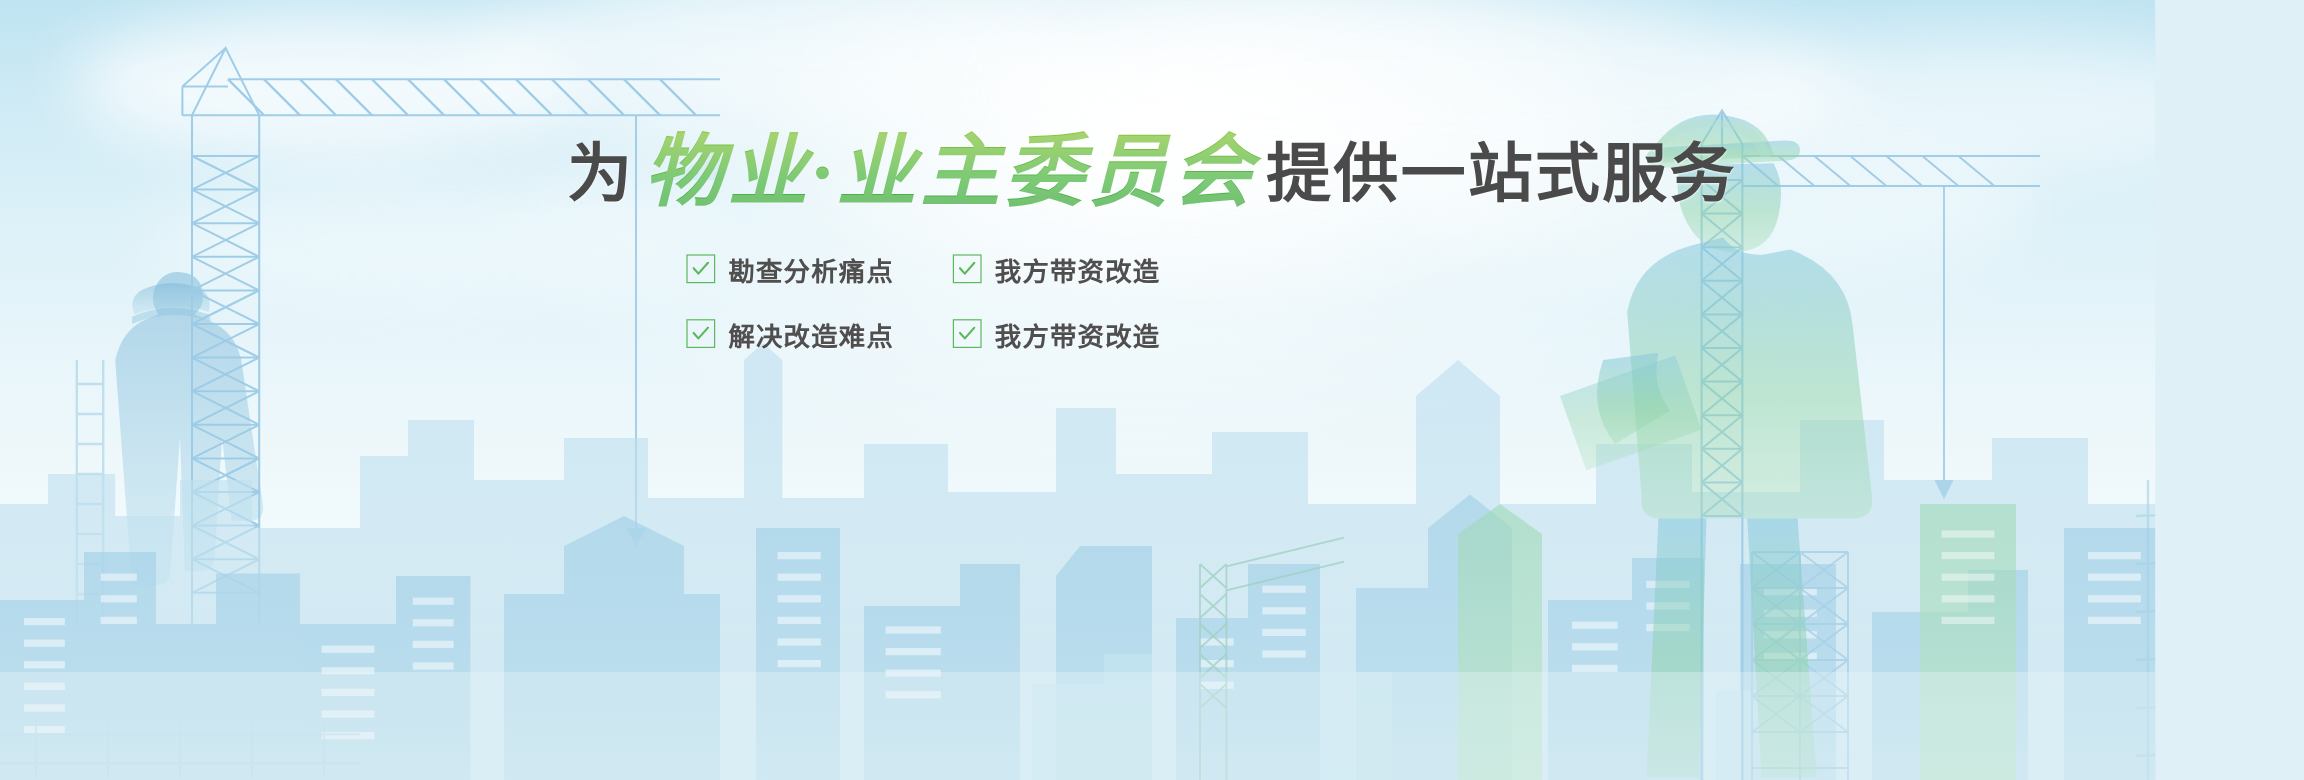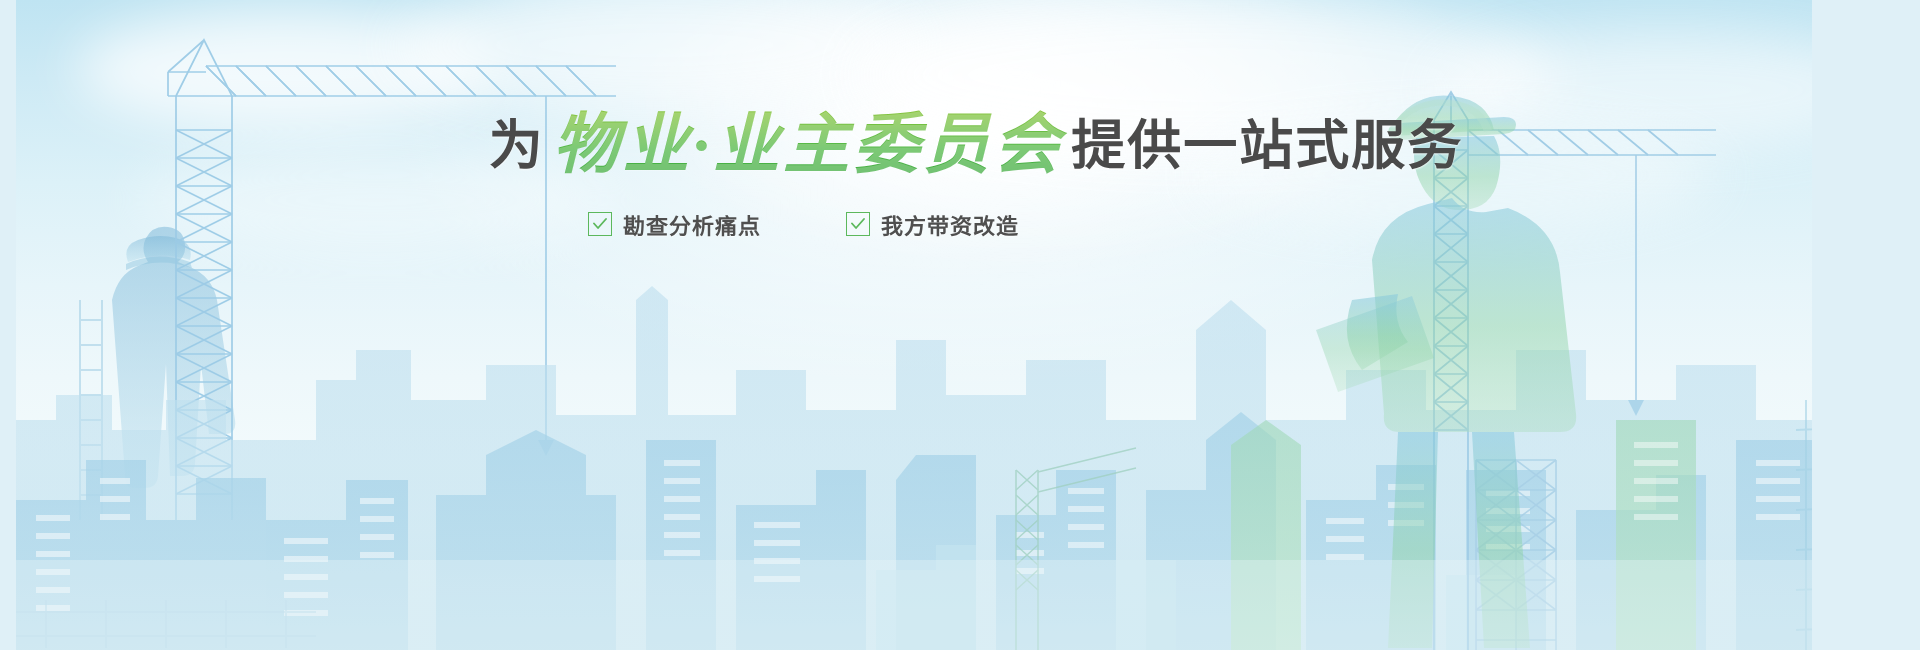--- a/index.html
+++ b/index.html
@@ -16,21 +16,20 @@
       linear-gradient(180deg,
         #bfe4f2 0%,
         #cdeaf5 12%,
         #dcf1f8 28%,
         #e7f5fa 44%,
         #eef8fb 58%,
         #f2fafc 70%,
         #eef7fa 82%,
         #e6f3f7 92%,
         #dfeff5 100%);
-    margin-left: 16px;
   }
   
   .cloud{position:absolute;border-radius:50%;background:rgba(255,255,255,0.75);filter:blur(26px);pointer-events:none;}
   .c1{left:60px;top:10px;width:420px;height:120px;}
   .c2{left:380px;top:-20px;width:520px;height:130px;opacity:.8;}
   .c3{left:840px;top:0px;width:700px;height:150px;opacity:.85;}
   .c4{left:1420px;top:30px;width:460px;height:120px;opacity:.7;}
   .c5{left:1180px;top:120px;width:520px;height:110px;opacity:.55;}
   .c6{left:120px;top:150px;width:480px;height:100px;opacity:.5;}
   .glow{position:absolute;left:620px;top:-60px;width:760px;height:330px;border-radius:50%;
@@ -56,21 +55,21 @@
     background:linear-gradient(180deg,#8cc63f 0%,#52b848 55%,#3faa42 100%);
     -webkit-background-clip:text;background-clip:text;
     -webkit-text-fill-color:transparent;color:#55b94a;
     padding:0 8px;vertical-align:middle;
     text-shadow:0 1px 0 rgba(255,255,255,0.25);
   }
   
   #bullets{
     position:absolute;left:572px;top:208px;width:470px;
   }
-  .brow{display:flex;align-items:center;margin-bottom:22px;gap:36px;}
+  .brow{display:flex;align-items:center;margin-bottom:22px;}
   .bitem{display:flex;align-items:center;}
   .bitem.first{width:222px;}
   .chk{
     width:22px;height:22px;border:1.6px solid #5cb85c;background:transparent;
     display:inline-flex;align-items:center;justify-content:center;
     margin-right:11px;flex:none;
   }
   .chk svg{display:block;}
   .blabel{
     font-size:22px;font-weight:bold;color:#4f4f4f;letter-spacing:1px;
@@ -372,15 +371,33 @@
       <div class="bitem">
         <span class="chk">
           <svg width="14" height="12" viewBox="0 0 14 12" xmlns="http://www.w3.org/2000/svg">
             <polyline points="1,5.5 5,10 13,1" fill="none" stroke="#5cb85c" stroke-width="1.8" stroke-linecap="round" stroke-linejoin="round"></polyline>
           </svg>
         </span>
         <span class="blabel">我方带资改造</span>
       </div>
     </div>
 
+    <div class="brow">
+      <div class="bitem first">
+        <span class="chk">
+          <svg width="14" height="12" viewBox="0 0 14 12" xmlns="http://www.w3.org/2000/svg">
+            <polyline points="1,5.5 5,10 13,1" fill="none" stroke="#5cb85c" stroke-width="1.8" stroke-linecap="round" stroke-linejoin="round"></polyline>
+          </svg>
+        </span>
+        <span class="blabel">解决改造难点</span>
+      </div>
+      <div class="bitem">
+        <span class="chk">
+          <svg width="14" height="12" viewBox="0 0 14 12" xmlns="http://www.w3.org/2000/svg">
+            <polyline points="1,5.5 5,10 13,1" fill="none" stroke="#5cb85c" stroke-width="1.8" stroke-linecap="round" stroke-linejoin="round"></polyline>
+          </svg>
+        </span>
+        <span class="blabel">我方带资改造</span>
+      </div>
+    </div>
 
   </div>
 </div>
 
 </body></html>

